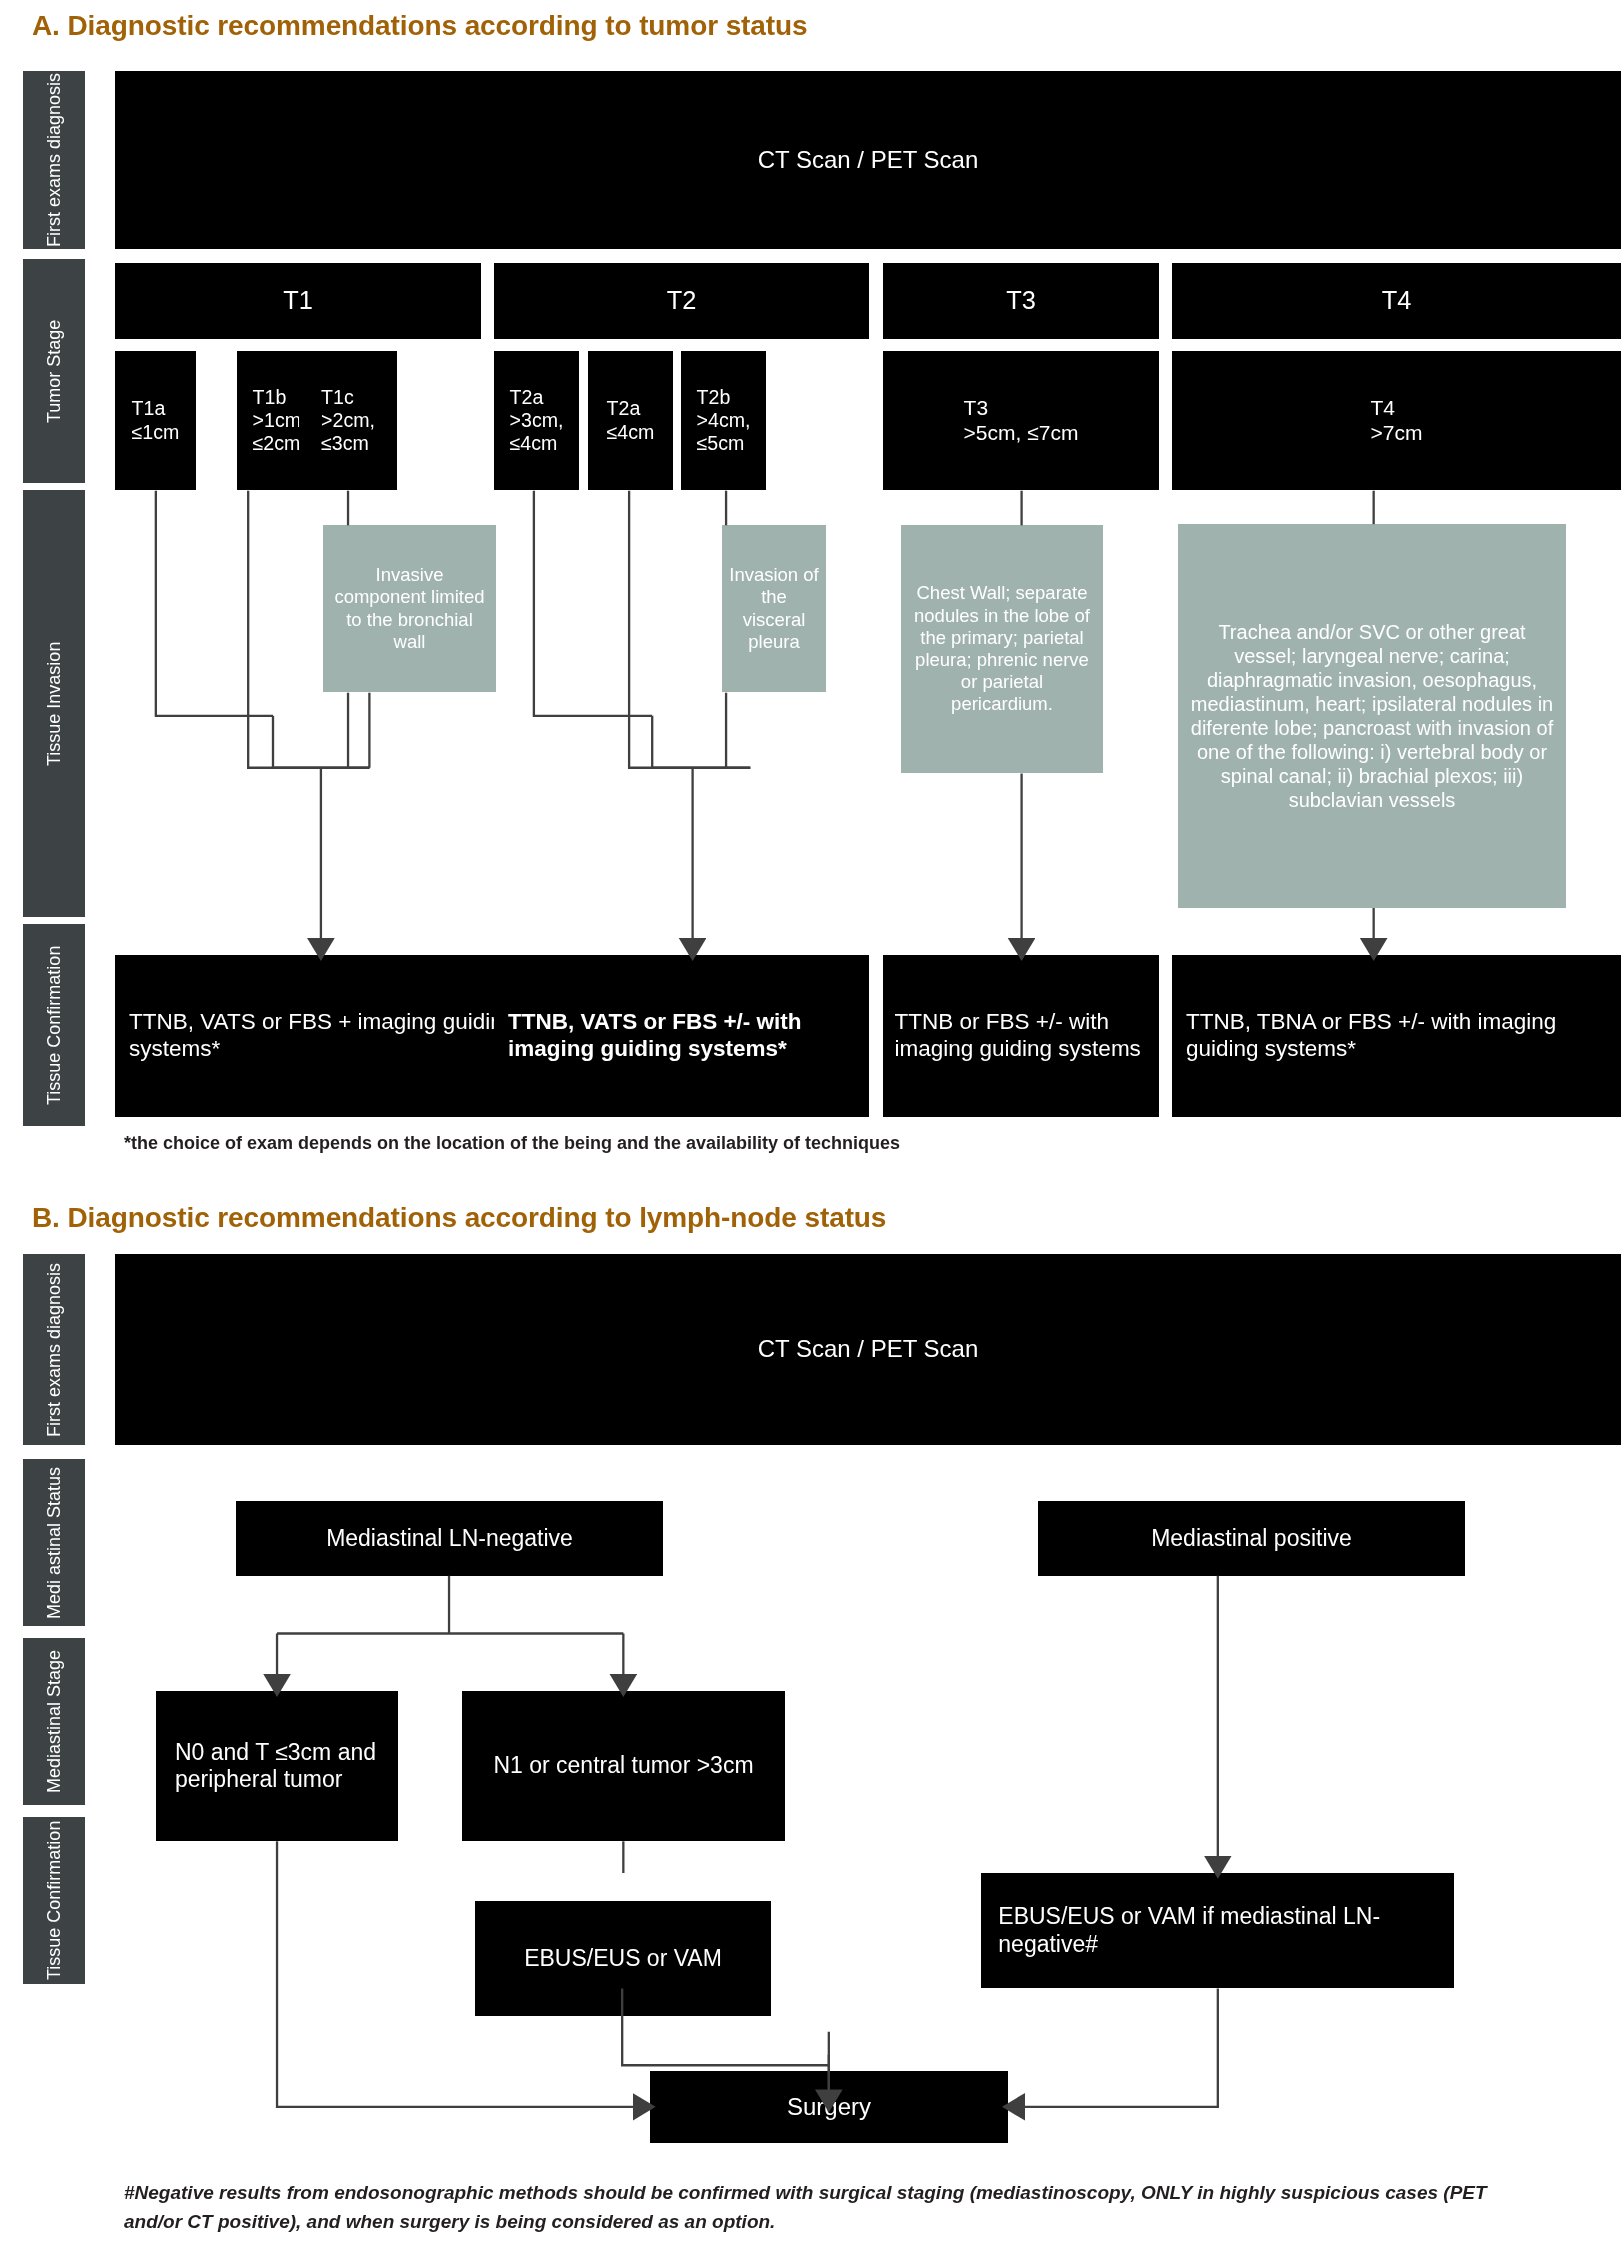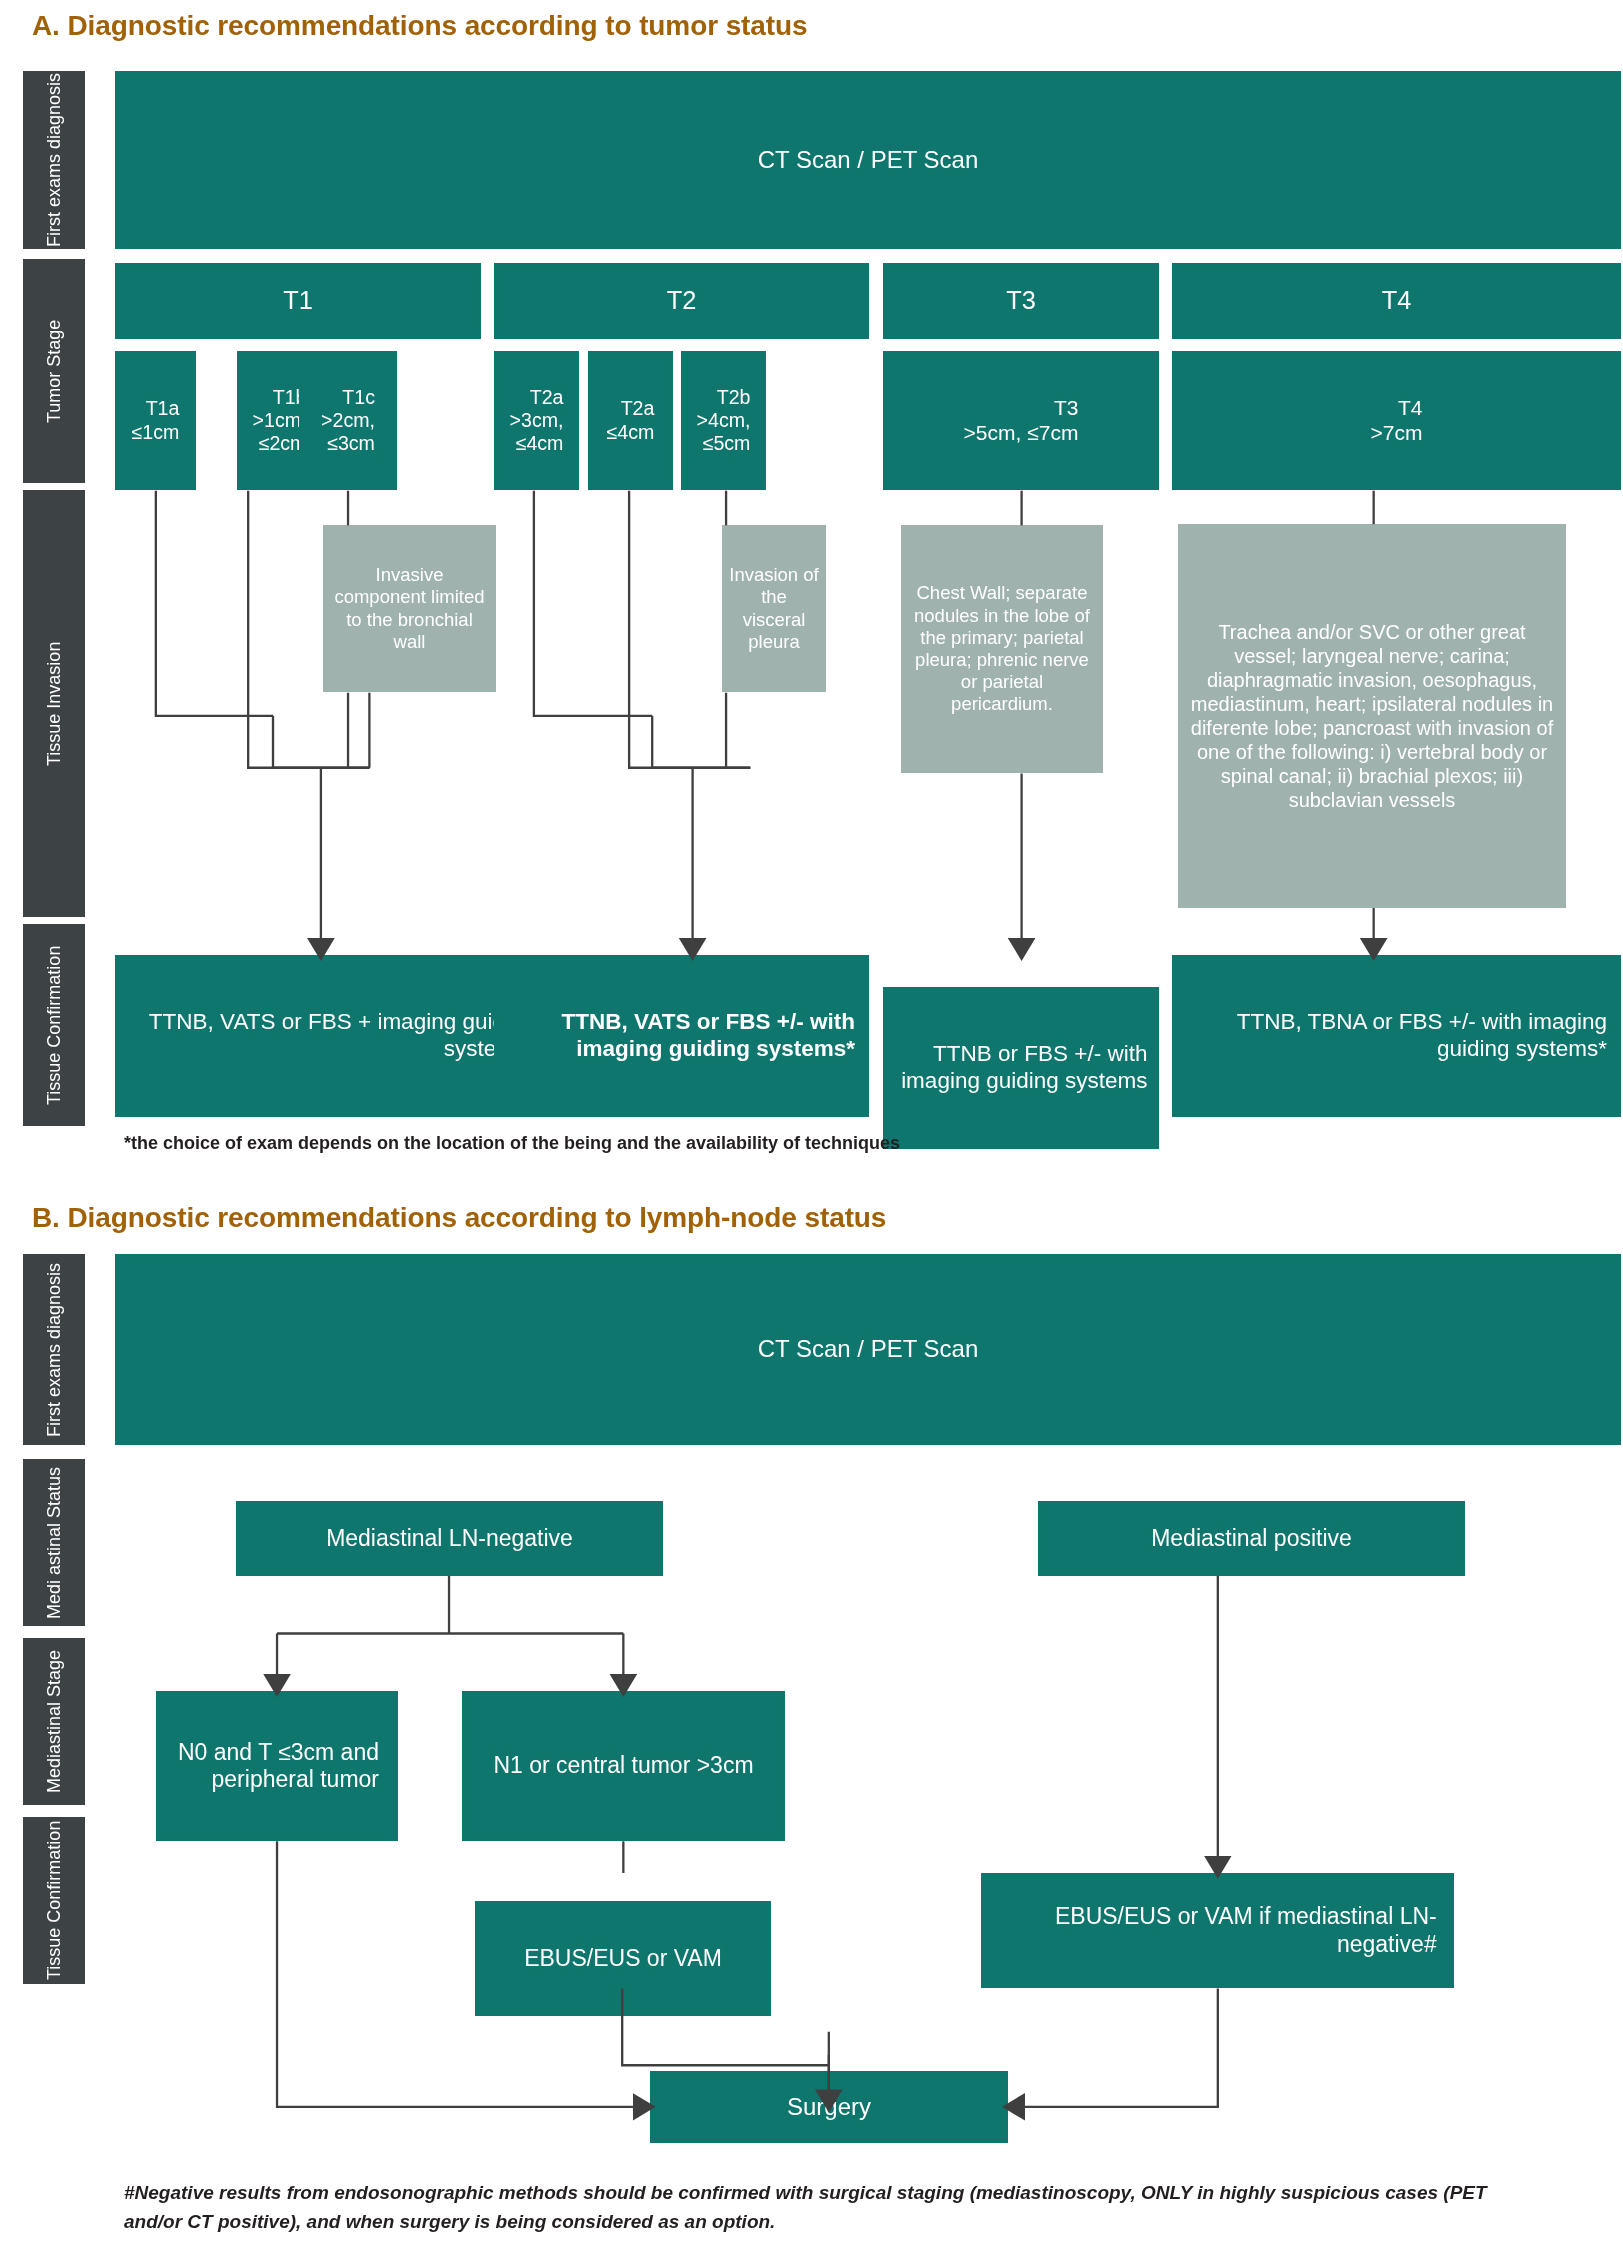--- a/index.html
+++ b/index.html
@@ -9,23 +9,23 @@
     font-family:"Liberation Sans", sans-serif;
     color:#000;
     position:relative;
     overflow:hidden;
   }
   .abs{position:absolute;box-sizing:border-box;}
   .sec-title{
     font-size:28px;font-weight:bold;color:#a16207;letter-spacing:-0.1px;
   }
   .dark{
-    background:#0f766e;color:#ffffff;
+    background:#000000;color:#ffffff;
     display:flex;align-items:center;justify-content:center;
-    text-align:right;line-height:1.18;
+    text-align:left;line-height:1.18;
     font-size:21px;
   }
   .teal{
     background:#9fb2ae;color:#ffffff;
     display:flex;align-items:center;justify-content:center;
     text-align:center;line-height:1.2;
     font-size:18.5px;
   }
   .rowlabel{
     background:#3d4244;color:#ffffff;
@@ -84,21 +84,21 @@
 <div class="abs dark" style="left:1172px;top:351px;width:449px;height:139px;font-size:21px;white-space:pre-line;"><span>T4
 &gt;7cm</span></div>
 
 <div class="abs teal" style="left:323px;top:525px;width:173px;height:167px;padding:0 8px;">Invasive component limited to the bronchial wall</div>
 <div class="abs teal" style="left:722px;top:525px;width:104px;height:167px;padding:0 7px;">Invasion of the visceral pleura</div>
 <div class="abs teal" style="left:901px;top:525px;width:202px;height:248px;padding:0 8px;">Chest Wall; separate nodules in the lobe of the primary; parietal pleura; phrenic nerve or parietal pericardium.</div>
 <div class="abs teal" style="left:1178px;top:524px;width:388px;height:384px;padding:0 10.4px;font-size:20px;">Trachea and/or SVC or other great vessel; laryngeal nerve; carina; diaphragmatic invasion, oesophagus, mediastinum, heart; ipsilateral nodules  in diferente lobe; pancroast with invasion of one of the following: i) vertebral body or spinal canal; ii) brachial plexos; iii) subclavian vessels</div>
 
 <div class="abs dark" style="left:115px;top:955px;width:434px;height:162px;padding:0 14px;font-size:22.5px;">TTNB, VATS or FBS  + imaging guiding systems*</div>
 <div class="abs dark" style="left:494px;top:955px;width:375px;height:162px;padding:0 14px;font-size:22.5px;font-weight:bold;">TTNB, VATS or FBS +/- with imaging guiding systems*</div>
-<div class="abs dark" style="left:883px;top:955px;width:276px;height:162px;padding:0 11.5px;font-size:22.5px;margin-top:32px;">TTNB or FBS +/- with imaging guiding systems</div>
+<div class="abs dark" style="left:883px;top:955px;width:276px;height:162px;padding:0 11.5px;font-size:22.5px;">TTNB or FBS +/- with imaging guiding systems</div>
 <div class="abs dark" style="left:1172px;top:955px;width:449px;height:162px;padding:0 14px;font-size:22.5px;">TTNB, TBNA or FBS +/- with imaging guiding systems*</div>
 
 <div class="abs note-plain" style="left:124px;top:1133px;">*the choice of exam depends on the location of the being and the availability of techniques</div>
 
 <div class="abs sec-title" style="left:32px;top:1202px;">B. Diagnostic recommendations according to lymph-node status</div>
 
 <div class="abs rowlabel" style="left:23px;top:1254px;width:62px;height:191px;">First exams diagnosis</div>
 <div class="abs rowlabel" style="left:23px;top:1459px;width:62px;height:167px;">Medi astinal Status</div>
 <div class="abs rowlabel" style="left:23px;top:1638px;width:62px;height:167px;">Mediastinal Stage</div>
 <div class="abs rowlabel" style="left:23px;top:1817px;width:62px;height:167px;">Tissue Confirmation</div>

